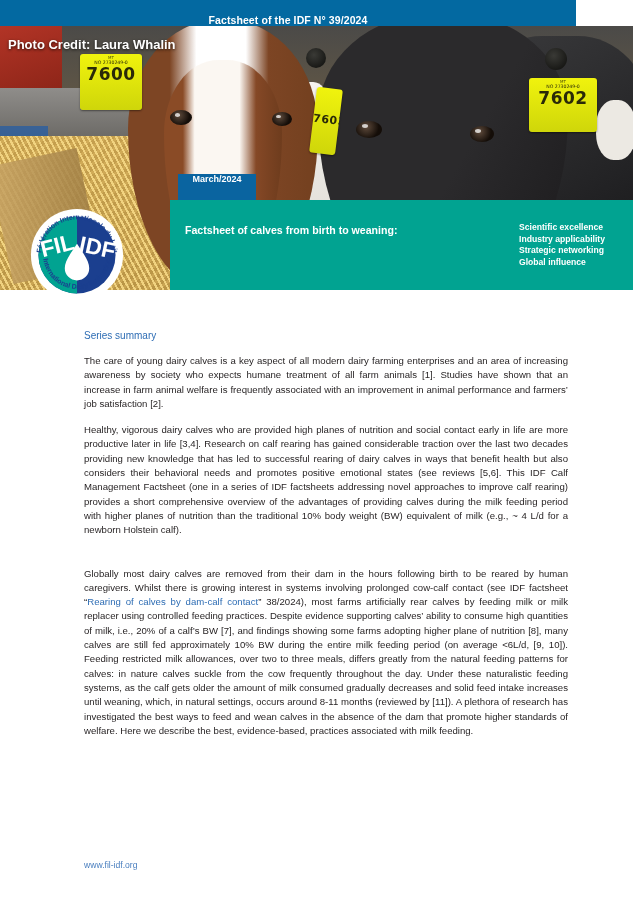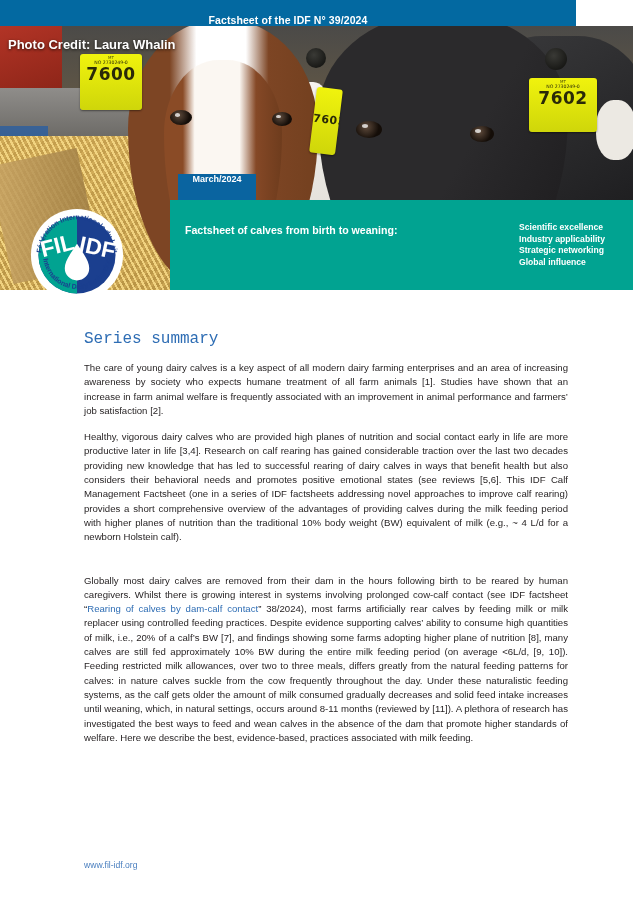--- a/index.html
+++ b/index.html
@@ -188,24 +188,23 @@
     z-index: 10;
   }
 
   
   .content {
     position: absolute; left: 84px; top: 330px;
     width: 484px;
   }
   h2.section {
     color: #2e6db4;
-    font-size: 16px;
+    font-size: 10px;
     font-weight: 400;
     margin: 0 0 13px 0;
-    font-family: Liberation Mono, monospace;
   }
   p.body {
     color: #231f20;
     font-size: 9.6px;
     line-height: 14.3px;
     margin: 0 0 12px 0;
     text-align: justify;
   }
   p.body:last-child { margin-bottom: 12px; }
   .spacer-h { height: 17px; }

